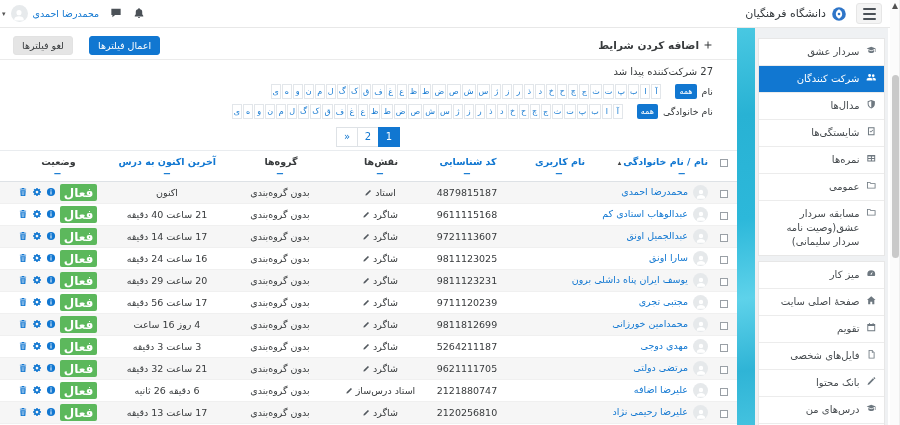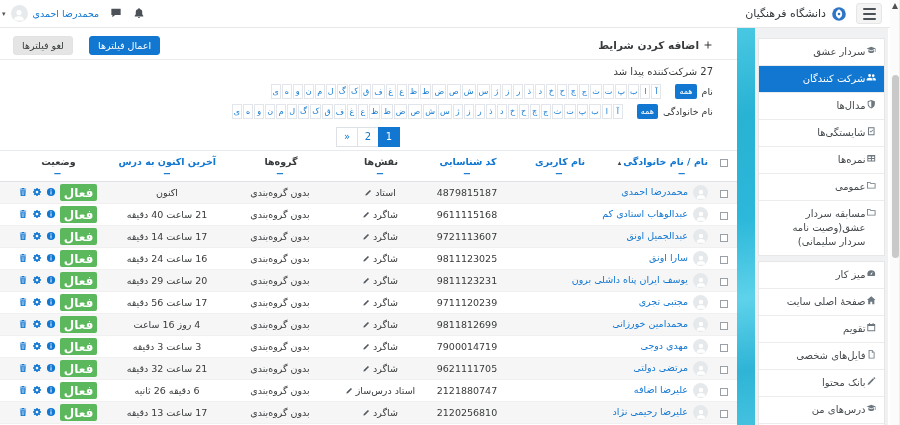--- a/index.html
+++ b/index.html
@@ -23,21 +23,21 @@
   .avatar .av-ic{color:#fff;font-size:14px;line-height:0;display:block}
   .user-caret{color:#555;font-size:7px}
 
   
   .teal-strip{position:absolute;top:28px;bottom:0;right:145px;width:18px;background:linear-gradient(172deg,#49c8e2 0%,#28b2d4 22%,#2cb8da 48%,#5ed2ea 68%,#2fb4d6 86%,#43c2df 100%)}
 
   
   .drawer{position:absolute;top:28px;bottom:0;right:12px;width:133px;background:#eff1f3;padding:10px 3px 0;overflow:hidden}
   .nav-list{background:#fff;border:1px solid #e7e7e7}
   .nav-list + .nav-list{margin-top:5px}
-  .nav-item{display:flex;align-items:flex-start;padding:6px 8px;border-bottom:1px solid #ececec;color:#454a4e;font-size:10px;line-height:1.4;cursor:pointer;background:#fff}
+  .nav-item{display:flex;align-items:flex-start;gap:6px;padding:6px 8px;border-bottom:1px solid #ececec;color:#454a4e;font-size:10px;line-height:1.4;cursor:pointer;background:#fff}
   .nav-item:last-child{border-bottom:none}
   .nav-icon{color:#6e7press8}
   .nav-icon{color:#6e7880;font-size:10.5px;line-height:1.3;flex:0 0 auto}
   .nav-label{flex:1 1 auto}
   .nav-item.active{background:#1177d1;color:#fff}
   .nav-item.active .nav-icon{color:#fff}
 
   
   .main{position:absolute;top:28px;bottom:0;right:163px;left:0;background:#fff;padding-top:5px;overflow:hidden}
   .toolbar{display:flex;align-items:center;padding:2px 24px 0 13px;height:22px}
@@ -606,21 +606,21 @@
           <tr>
             <td class="c-check"><span class="cb"></span></td>
             <td class="c-name">
               <span class="row-avatar">
                 <span class="av-ic" data-icon="person-icon"><svg viewBox="0 0 16 16" aria-hidden="true">
                     <path d="M8 8.2a2.9 2.9 0 100-5.8 2.9 2.9 0 000 5.8zM8 9.4c-3 0-5.4 1.5-5.4 3.4v1.4h10.8v-1.4c0-1.9-2.4-3.4-5.4-3.4z"></path>
                   </svg></span>
               </span><a class="name-link">مهدی دوجی</a>
             </td>
             <td class="c-user"></td>
-            <td class="c-id">7900014719</td>
+            <td class="c-id">5264211187</td>
             <td class="c-role">
               <span>شاگرد</span><span class="pencil" data-icon="pencil-icon"><svg viewBox="0 0 16 16" aria-hidden="true">
                   <path d="M11.8 1.9l2.3 2.3-8.3 8.3-3 .7.7-3z"></path>
                 </svg></span>
             </td>
             <td class="c-group">بدون گروه‌بندی</td>
             <td class="c-last">3 ساعت 3 دقیقه</td>
             <td class="c-status">
               <span class="badge">فعال</span><span class="st-ic" data-icon="info-icon"><svg viewBox="0 0 16 16" aria-hidden="true">
                   <circle cx="8" cy="8" r="6.5"></circle>

